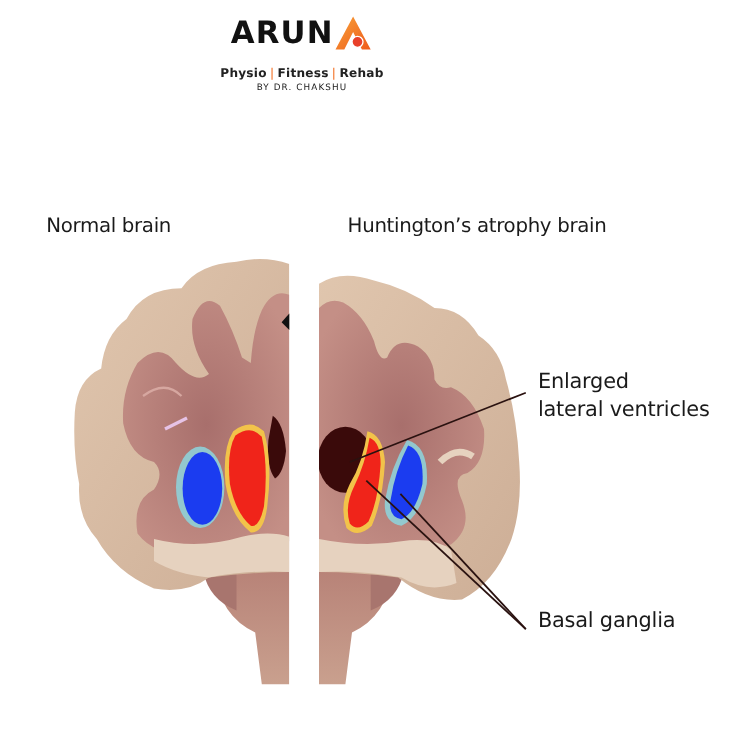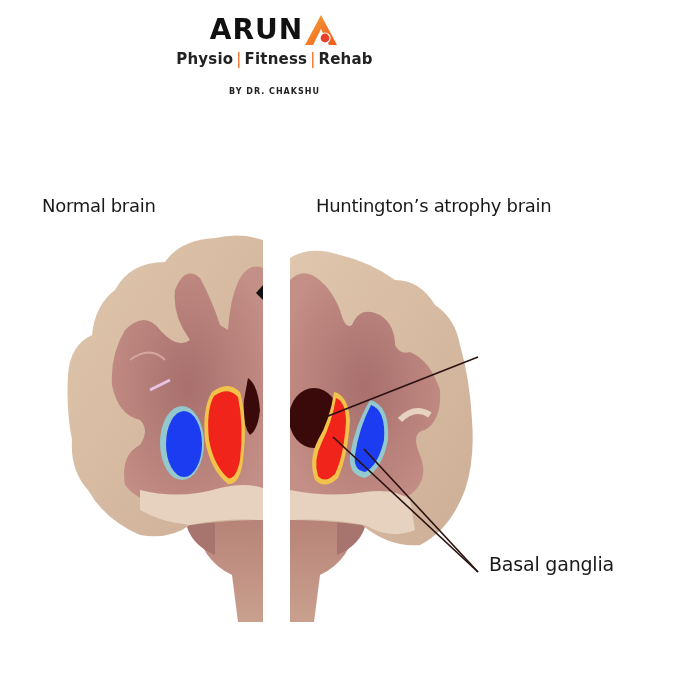--- a/index.html
+++ b/index.html
@@ -1,22 +1,22 @@
 <!DOCTYPE html>
 <html><head>
   <meta charset="utf-8">
   <style>
     html, body { margin: 0; padding: 0; background: #ffffff; }
     body { width: 675px; height: 675px; position: relative; overflow: hidden; font-family: "Liberation Sans", sans-serif; }
     .logo { position: absolute; left: 0; top: 14px; width: 549px; text-align: center; }
     .logo-word { font-family: "DejaVu Sans", sans-serif; font-weight: bold; font-size: 28px; letter-spacing: 1px; color: #111; line-height: 32px; display: inline-flex; align-items: flex-end; }
     .logo-mark { display: inline-block; width: 34px; height: 32px; margin: 0 1px; }
-    .logo-tag { font-family: "DejaVu Sans", sans-serif; font-size: 15px; font-weight: bold; color: #222; margin-top: 4px; letter-spacing: 0.2px; }
+    .logo-tag { font-family: "DejaVu Sans", sans-serif; font-size: 11px; font-weight: bold; color: #222; margin-top: 14px; letter-spacing: 0.2px; }
     .logo-tag .sep { color: #f26a1b; margin: 0 3px; font-weight: normal; }
-    .logo-by { font-family: "DejaVu Sans", sans-serif; font-size: 8px; font-weight: bold; color: #222; letter-spacing: 1px; margin-top: 19px; }
+    .logo-by { font-family: "DejaVu Sans", sans-serif; font-size: 8px; font-weight: normal; color: #222; letter-spacing: 1px; margin-top: 2px; }
     .heading { position: absolute; font-family: "DejaVu Sans", sans-serif; font-size: 18px; color: #1a1a1a; top: 195px; letter-spacing: -0.3px; }
     .label { position: absolute; font-family: "DejaVu Sans", sans-serif; font-size: 19px; color: #1a1a1a; line-height: 25px; letter-spacing: -0.2px; }
     svg.art { position: absolute; left: 0; top: 0; }
   </style>
 </head>
 <body>
 
 <div class="logo">
   <div class="logo-word">
     <span>ARUN</span>
@@ -104,16 +104,18 @@
     <path d="M370 400 Q390 405 388 440 Q382 470 365 478 Q348 475 350 455 Q355 425 370 400 Z" fill="#8fd0d8" opacity="0.9"></path>
     <path d="M371 405 Q386 410 384 440 Q378 466 365 472 Q353 470 355 455 Q359 428 371 405 Z" fill="#1b3cf0"></path>
   </g>
 
   <line x1="318" y1="420" x2="478" y2="357" stroke="#2a1210" stroke-width="1.6"></line>
   <line x1="333" y1="437" x2="478" y2="572" stroke="#2a1210" stroke-width="1.6"></line>
   <line x1="364" y1="449" x2="478" y2="572" stroke="#2a1210" stroke-width="1.6"></line>
 </svg>
 
 <div class="label" style="left:489px; top:335px;">
+  <div>Enlarged</div>
+  <div>lateral ventricles</div>
 </div>
 <div class="label" style="left:489px; top:552px;">
   <div>Basal ganglia</div>
 </div>
 
 </body></html>

